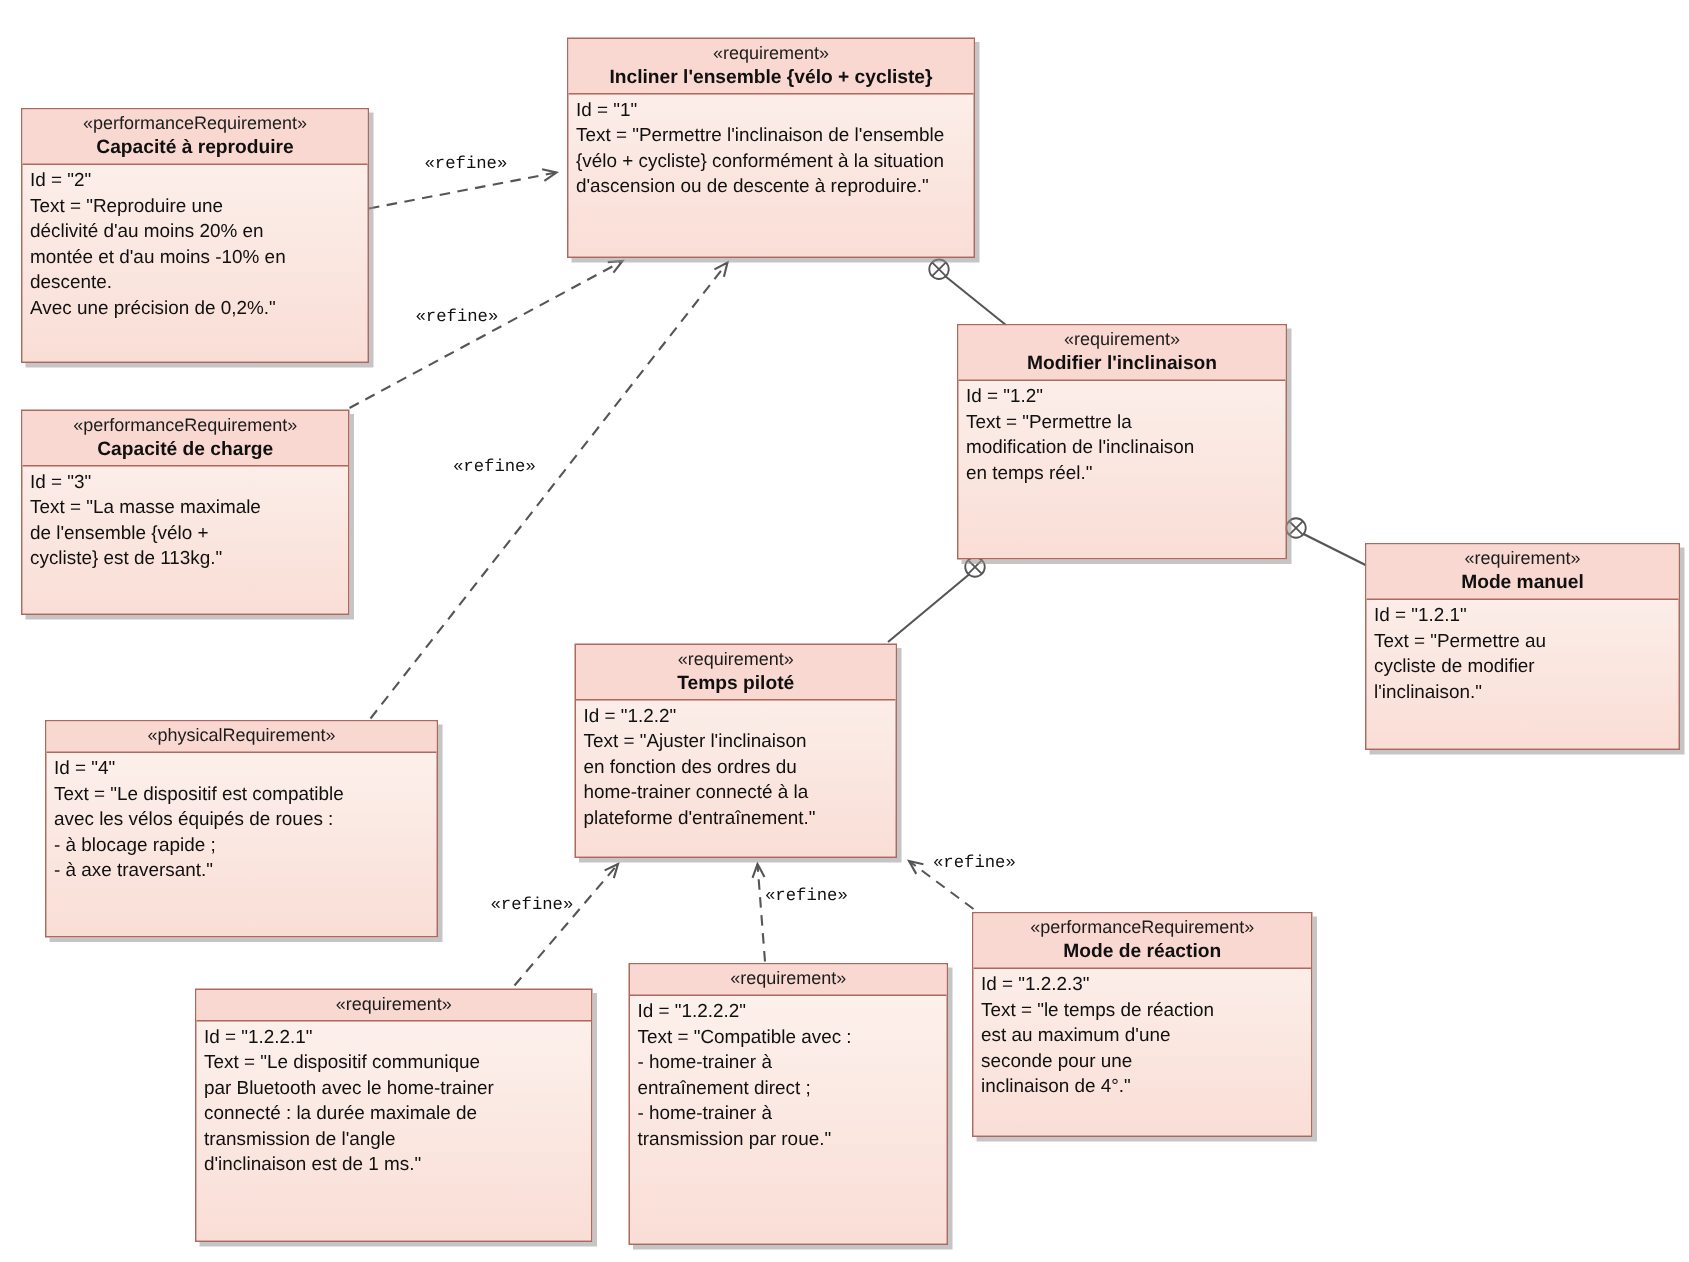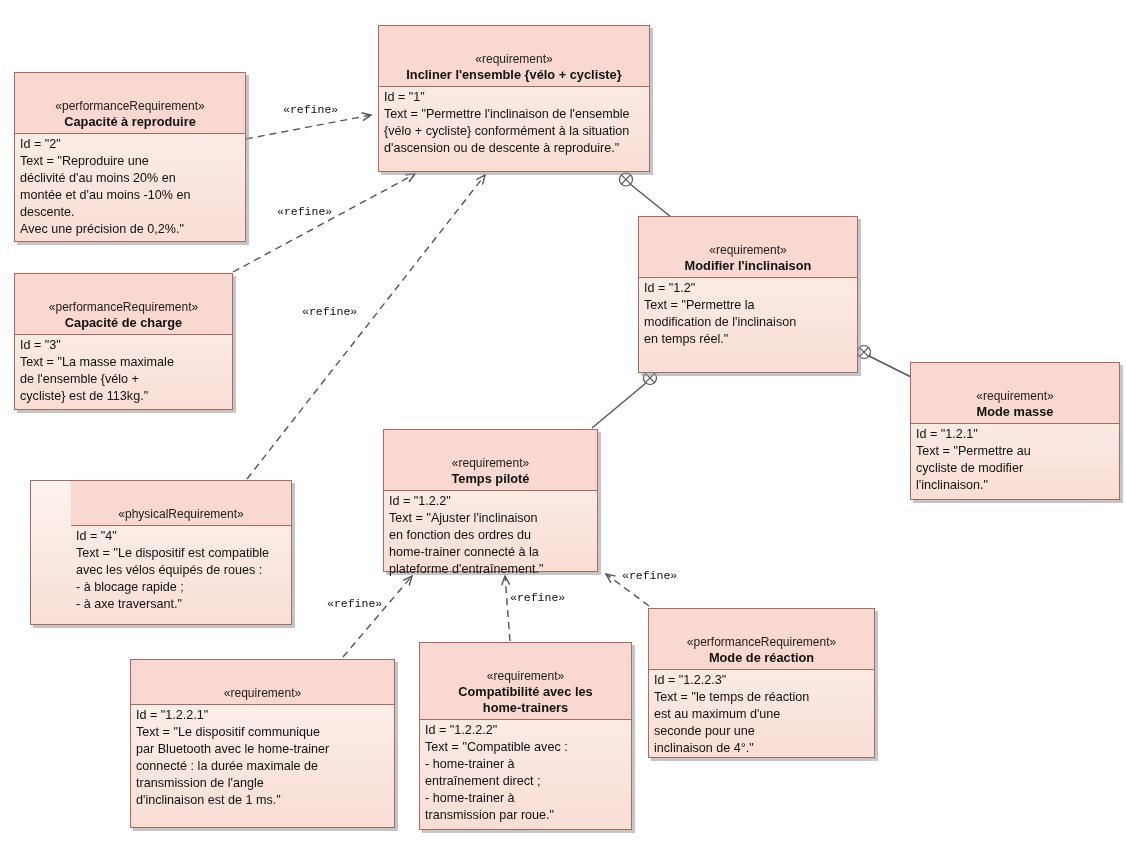--- a/index.html
+++ b/index.html
@@ -11,21 +11,21 @@
   .node{
     position:absolute;box-sizing:border-box;
     border:1px solid #ad695e;
     background:linear-gradient(180deg,#fdf3ef 0%,#f9ded6 100%);
     box-shadow:3px 3px 0 rgba(150,150,150,0.55);
   }
   .hdr{
     border-bottom:1px solid #ad695e;background:#f8d8d0;
     text-align:center;padding:2px 4px 3px 4px;
   }
-  .stereo{font-size:12px;line-height:15px;color:#1c1c1c;margin-top:24px;}
+  .stereo{font-size:12px;line-height:15px;color:#1c1c1c;}
   .title{font-size:12.8px;line-height:16px;font-weight:bold;color:#101010;white-space:pre-line;text-align:center;}
   .nbody{padding:2px 5px;font-size:12.6px;line-height:17px;color:#101010;}
   .txt{white-space:pre-line;}
   .elabel{position:absolute;font-size:11.5px;color:#101010;white-space:nowrap;font-family:Liberation Mono, monospace;}
 </style>
 </head>
 <body>
 
 <div class="stage">
 
@@ -100,21 +100,21 @@
       <div class="title">Capacité de charge</div>
     </div>
     <div class="nbody">
       <div>Id = "3"</div>
       <div class="txt">Text = "La masse maximale
 de l'ensemble {vélo +
 cycliste} est de 113kg."</div>
     </div>
   </div>
 
-  <div class="node" style="left:30px;top:480px;width:262px;height:145px;padding-left:40px;">
+  <div class="node" style="left:30px;top:480px;width:262px;height:145px;">
     <div class="hdr">
       <div class="stereo">«physicalRequirement»</div>
     </div>
     <div class="nbody">
       <div>Id = "4"</div>
       <div class="txt">Text = "Le dispositif est compatible
 avec les vélos équipés de roues :
 - à blocage rapide ;
 - à axe traversant."</div>
     </div>
@@ -129,21 +129,21 @@
       <div>Id = "1.2"</div>
       <div class="txt">Text = "Permettre la
 modification de l'inclinaison
 en temps réel."</div>
     </div>
   </div>
 
   <div class="node" style="left:910px;top:362px;width:210px;height:138px;">
     <div class="hdr">
       <div class="stereo">«requirement»</div>
-      <div class="title">Mode masse</div>
+      <div class="title">Mode manuel</div>
     </div>
     <div class="nbody">
       <div>Id = "1.2.1"</div>
       <div class="txt">Text = "Permettre au
 cycliste de modifier
 l'inclinaison."</div>
     </div>
   </div>
 
   <div class="node" style="left:383px;top:429px;width:215px;height:143px;">
@@ -170,22 +170,20 @@
 par Bluetooth avec le home-trainer
 connecté : la durée maximale de
 transmission de l'angle
 d'inclinaison est de 1 ms."</div>
     </div>
   </div>
 
   <div class="node" style="left:419px;top:642px;width:213px;height:188px;">
     <div class="hdr">
       <div class="stereo">«requirement»</div>
-      <div class="title">Compatibilité avec les
-home-trainers</div>
     </div>
     <div class="nbody">
       <div>Id = "1.2.2.2"</div>
       <div class="txt">Text = "Compatible avec :
 - home-trainer à
 entraînement direct ;
 - home-trainer à
 transmission par roue."</div>
     </div>
   </div>

